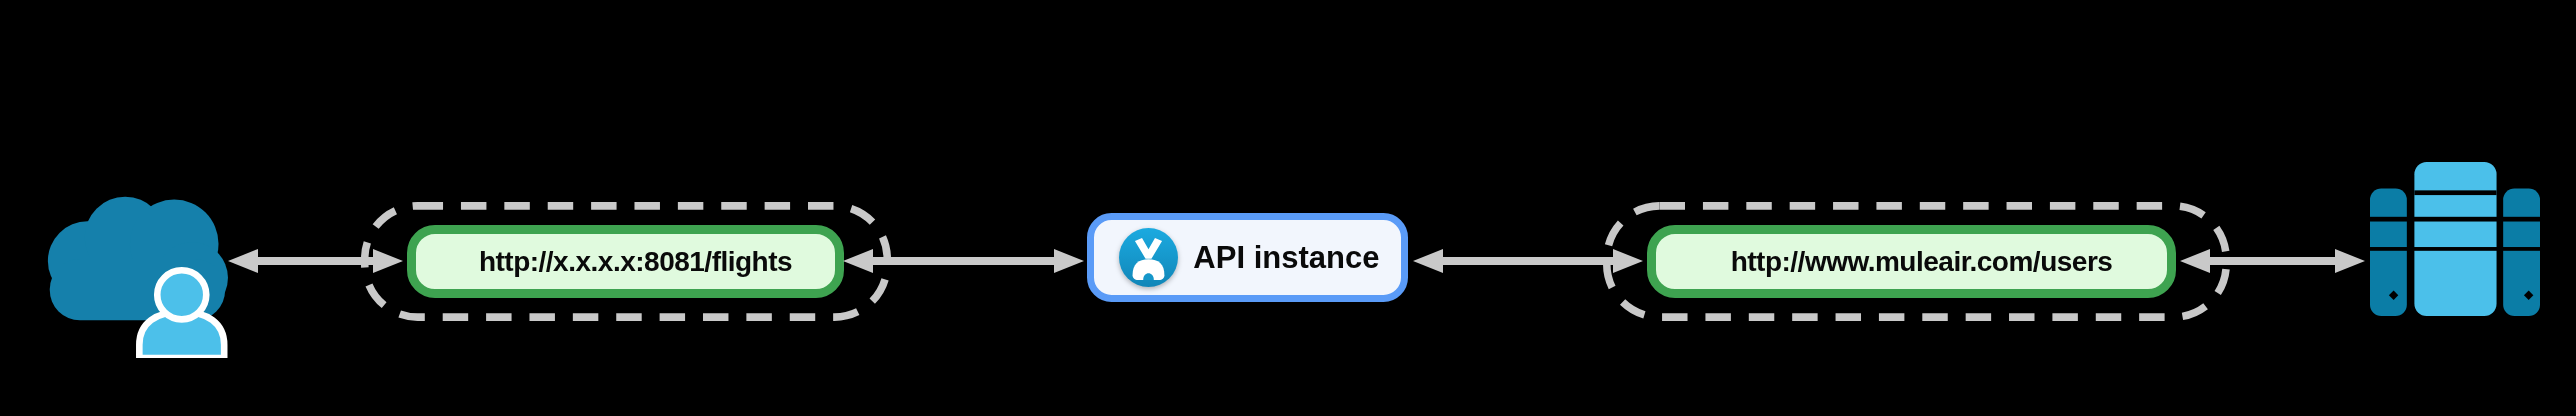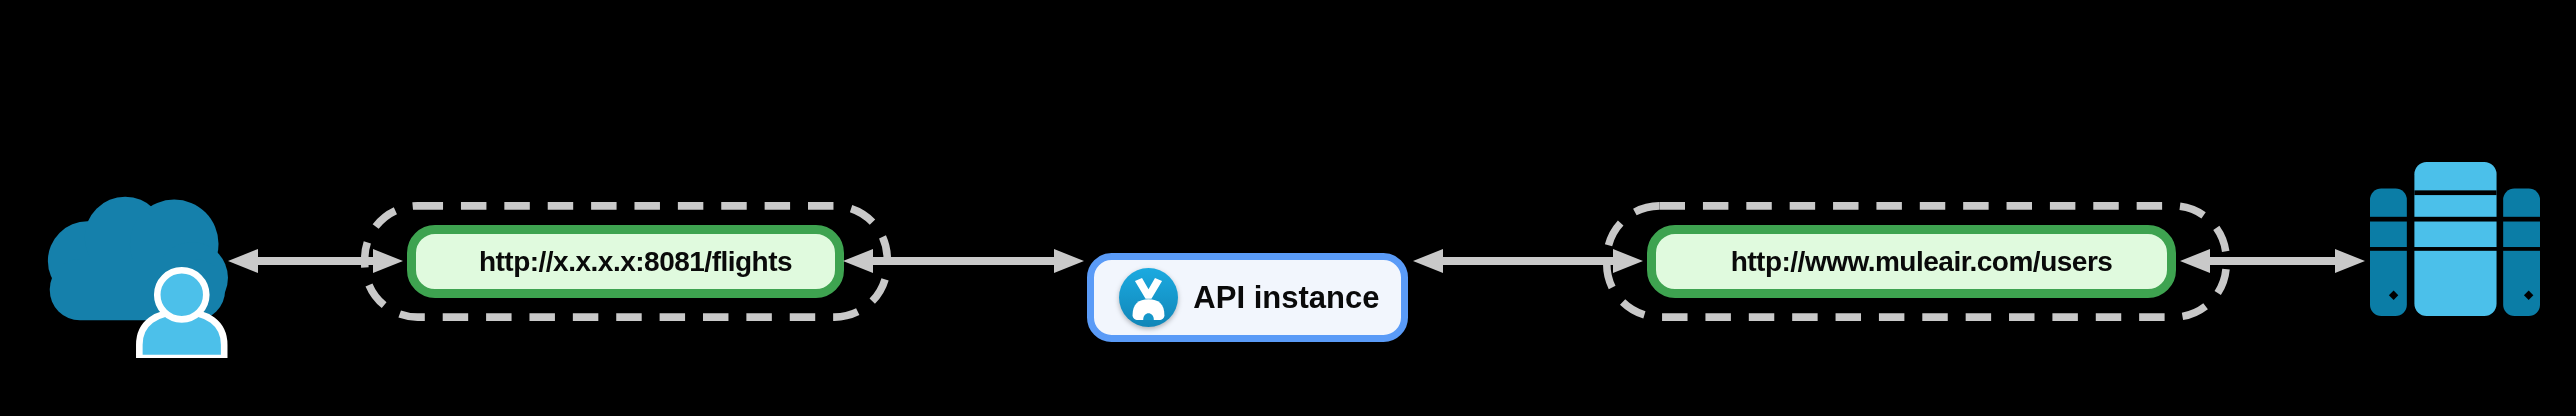--- a/index.html
+++ b/index.html
@@ -49,21 +49,20 @@
     width: 321px;
     height: 89px;
     background: #F2F6FD;
     border: 7.5px solid #5A9BF7;
     border-radius: 24.5px;
     display: flex;
     align-items: center;
     justify-content: center;
     gap: 15px;
     padding-left: 3.8px;
-    margin-top: 40px;
   }
   .api-box .api-label {
     font-size: 31px;
     font-weight: bold;
     color: #0A0A0A;
     white-space: nowrap;
   }
   .mule-logo { filter: drop-shadow(0 2.8px 2.8px rgba(0,0,0,0.28)); }
 
   

